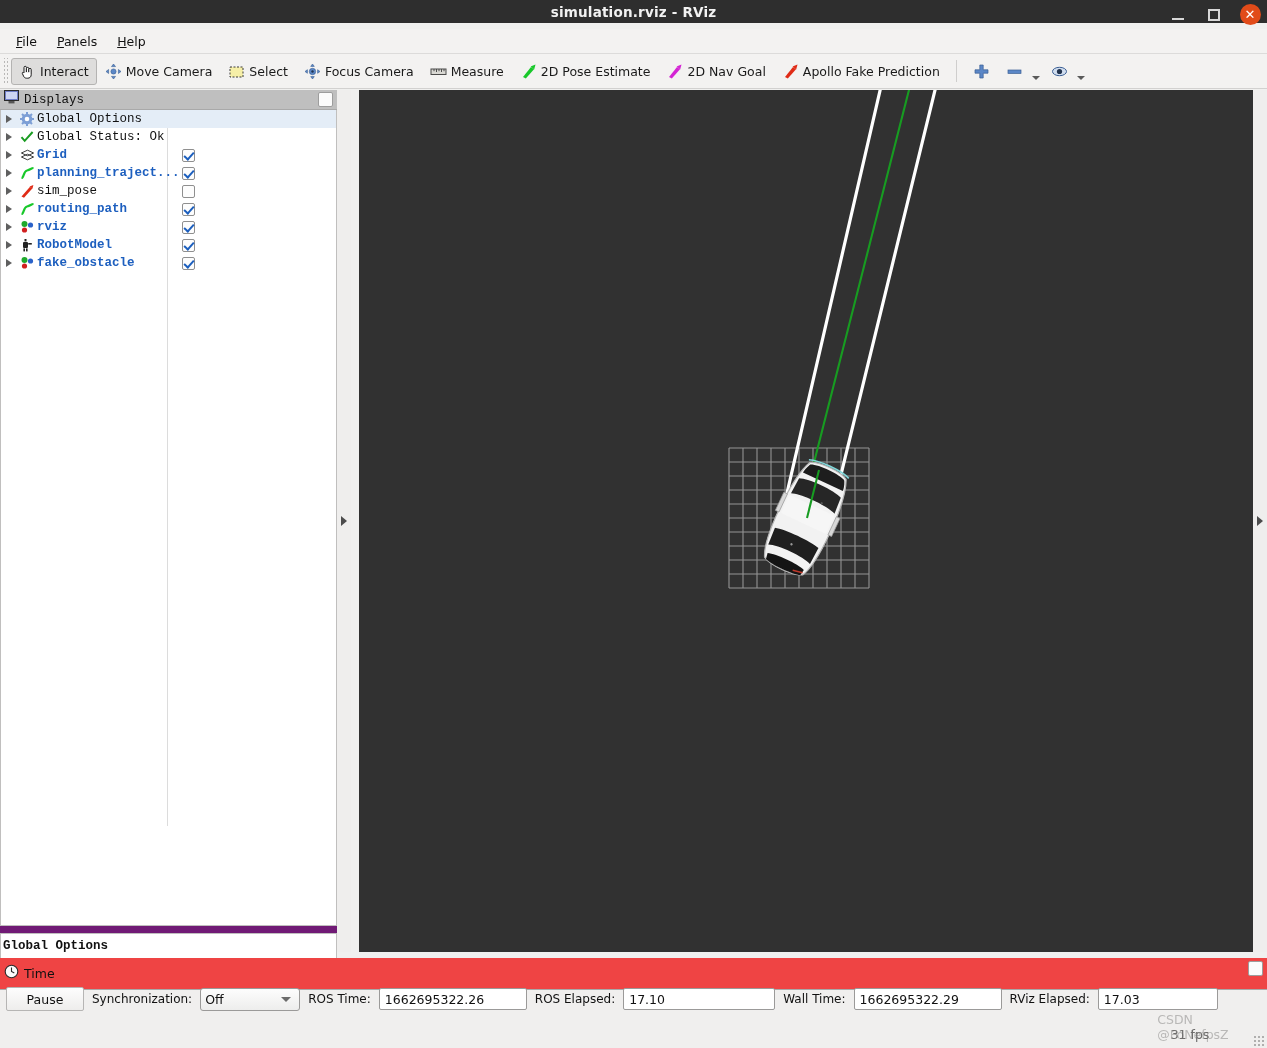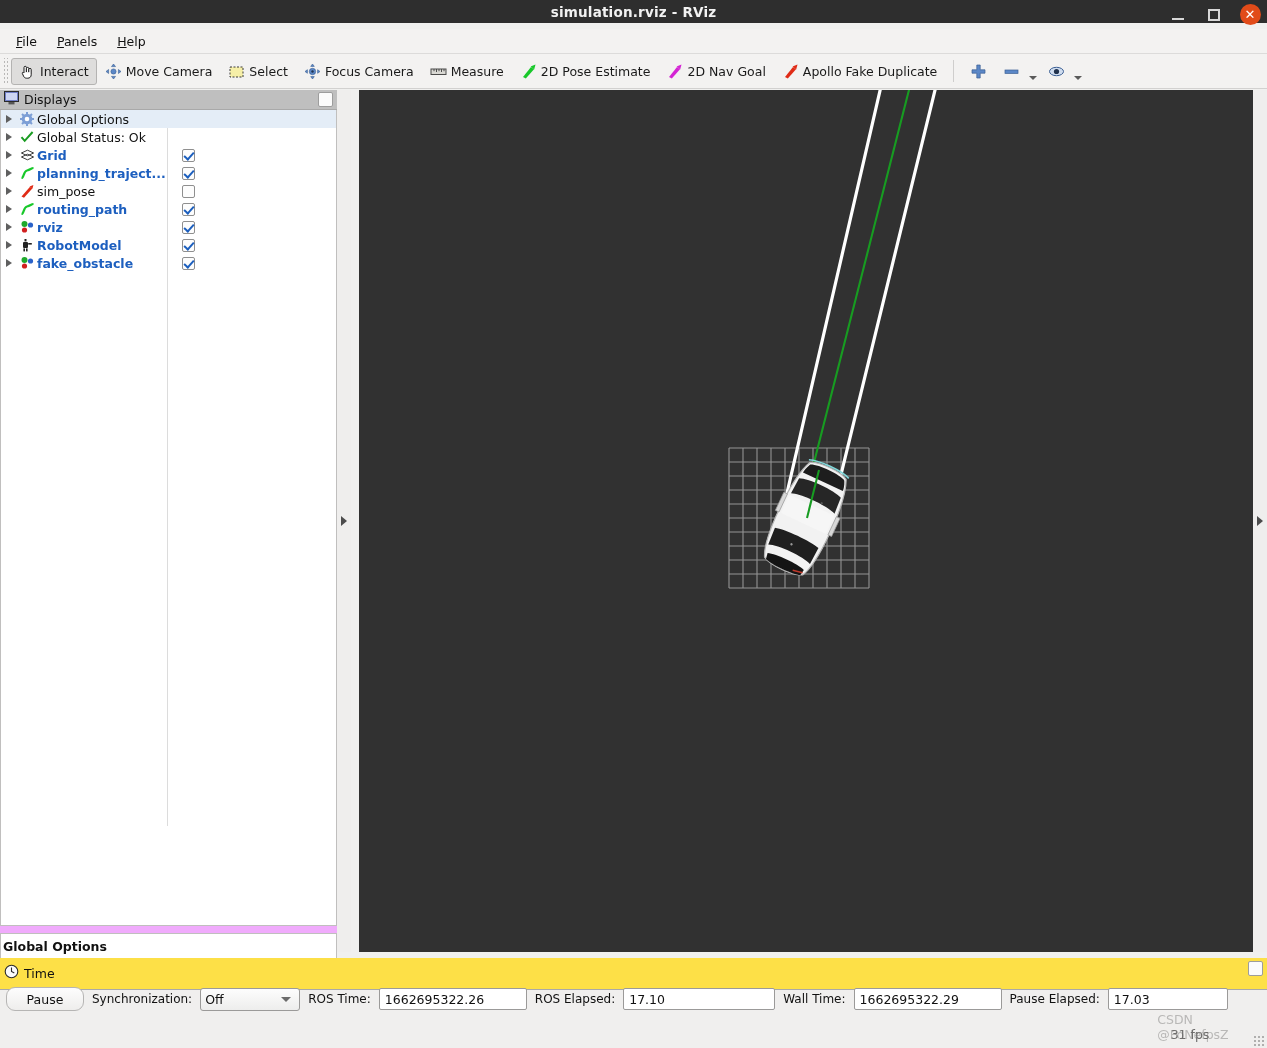--- a/index.html
+++ b/index.html
@@ -54,21 +54,22 @@
   .tb-btn.active { background: #dedddc; border-color: #b4b3b2; }
   .tb-sep { width: 1px; height: 22px; background: #cfcecd; margin: 0 8px; }
   .tb-icon { width: 17px; height: 17px; display: inline-block; flex: 0 0 auto; }
   .tb-drop { display: flex; align-items: flex-end; height: 27px; padding: 0 3px 0 1px; }
   .caret { width: 0; height: 0; border-left: 4px solid transparent; border-right: 4px solid transparent;
            border-top: 4px solid #5a5a5a; margin-bottom: 5px; }
 
   
   #leftpanel {
     position: absolute; left: 0; top: 90px; width: 337px; height: 862px;
-    background: #f0abfc;
+    background: #701a75;
+    font-family: Liberation Mono, monospace;
   }
   .panel-header {
     position: relative; height: 20px; background: #bfbfbf;
     display: flex; align-items: center; padding-left: 4px; gap: 5px;
     border-bottom: 1px solid #a9a9a9;
   }
   .panel-header .ph-title { font-size: 12.5px; color: #111; }
   .ph-float {
     position: absolute; right: 4px; top: 2px; width: 15px; height: 15px;
     background: #fbfbfb; border: 1px solid #9d9d9d; border-radius: 2px;
@@ -122,36 +123,36 @@
 
   
   #viewport {
     position: absolute; left: 359px; top: 90px; width: 894px; height: 862px;
     background: #313131; overflow: hidden;
   }
 
   
   #timepanel { position: absolute; left: 0; top: 958px; width: 1267px; height: 90px; background: #f0efee; }
   .time-header {
-    position: relative; height: 32px; background: #fde047; display: flex; align-items: center;
+    position: relative; height: 32px; background: #ef4444; display: flex; align-items: center;
     padding-left: 4px; gap: 5px; border-bottom: 1px solid #a9a9a9;
   }
   .time-header .th-title { font-size: 12.5px; color: #111; }
   .th-float { position: absolute; right: 4px; top: 3px; width: 15px; height: 15px;
               background: #fbfbfb; border: 1px solid #9d9d9d; border-radius: 2px; }
   #timerow { position: absolute; left: 0; top: 27px; width: 1267px; height: 28px;
              display: flex; align-items: center; padding: 0 6px; gap: 8px; }
   .tlabel2 { font-size: 12px; color: #111; white-space: nowrap; }
   .tfield {
     height: 22px; border: 1px solid #9b9a99; background: #ffffff; border-radius: 2px;
     font-size: 12.5px; color: #111; display: flex; align-items: center; padding: 0 5px;
   }
   .pause-btn {
     width: 78px; height: 24px; font-size: 12.5px; border: 1px solid #b6b5b4;
-    background: linear-gradient(#fdfdfd, #eeedec); border-radius: 9px;
+    background: linear-gradient(#fdfdfd, #eeedec); border-radius: 2px;
     display: flex; align-items: center; justify-content: center; color: #111; cursor: default;
   }
   .sel-box {
     width: 100px; height: 23px; border: 1px solid #9b9a99; border-radius: 3px;
     background: linear-gradient(#fdfdfd, #ededec);
     display: flex; align-items: center; padding: 0 4px; font-size: 12.5px; color: #111; position: relative;
   }
   .sel-box .caret2 { position: absolute; right: 8px; width: 0; height: 0;
       border-left: 5px solid transparent; border-right: 5px solid transparent; border-top: 5px solid #6b6b6b; }
   #watermark { position: absolute; right: 18px; bottom: 6px; font-size: 12.5px; color: #b9b8b7; }
@@ -264,21 +265,21 @@
     <span>2D Nav Goal</span>
   </div>
 
   <div class="tb-btn">
     <span class="tb-icon">
       <svg width="17" height="17" viewBox="0 0 17 17">
           <path d="M3 14L11 4l3 2.2L5.8 15.6z" fill="#e02b16"></path>
           <path d="M10.6 3.6L15.5 1.6l-1.3 5z" fill="#e02b16"></path>
         </svg>
     </span>
-    <span>Apollo Fake Duplicate</span>
+    <span>Apollo Fake Prediction</span>
   </div>
 
   <div class="tb-sep"></div>
 
   <div class="tb-btn">
     <span class="tb-icon">
       <svg width="17" height="17" viewBox="0 0 17 17">
           <path d="M6.8 2h3.4v4.8H15v3.4h-4.8V15H6.8v-4.8H2V6.8h4.8z" fill="#5b87c7" stroke="#3b5f94" stroke-width=".7"></path>
         </svg>
     </span>
@@ -556,21 +557,21 @@
     <div class="sel-box">
       <span>Off</span>
       <span class="caret2"></span>
     </div>
     <span class="tlabel2">ROS Time:</span>
     <div class="tfield" style="width:148px">1662695322.26</div>
     <span class="tlabel2">ROS Elapsed:</span>
     <div class="tfield" style="width:152px">17.10</div>
     <span class="tlabel2">Wall Time:</span>
     <div class="tfield" style="width:148px">1662695322.29</div>
-    <span class="tlabel2">Pause Elapsed:</span>
+    <span class="tlabel2">RViz Elapsed:</span>
     <div class="tfield" style="width:120px">17.03</div>
   </div>
 
   <div id="watermark">
     <span>CSDN @FoNefpsZ</span>
     <span style="margin-left:-62px;color:#6e6d6c;">31 fps</span>
   </div>
   <div id="sizegrip"></div>
 </div>
 

